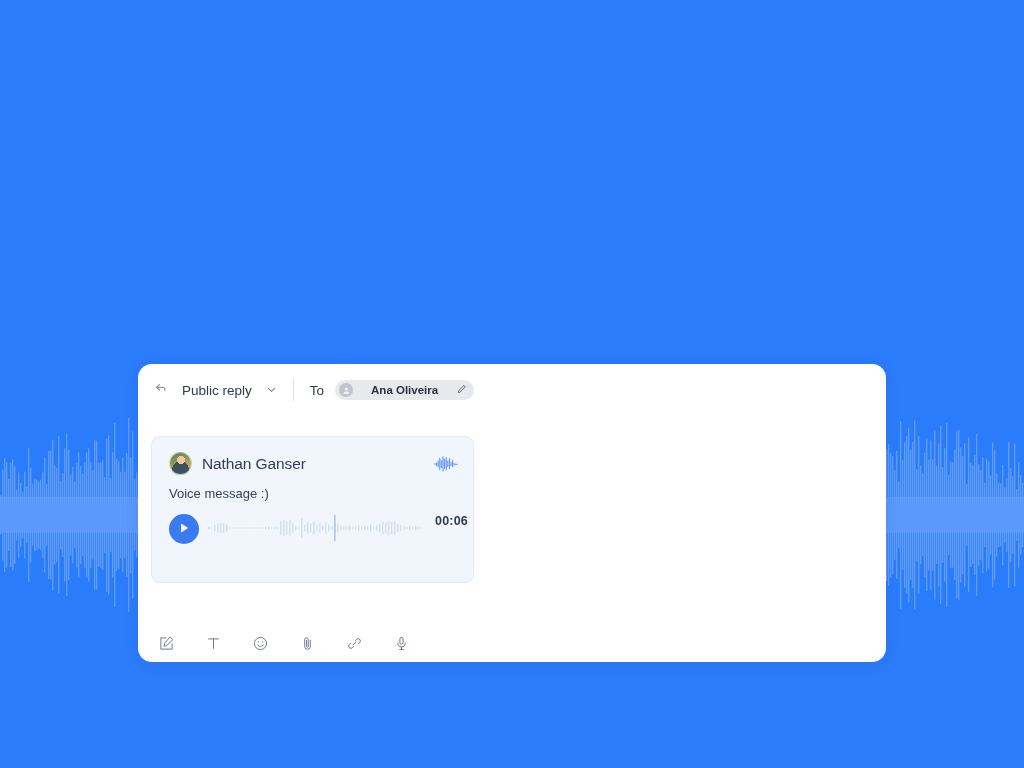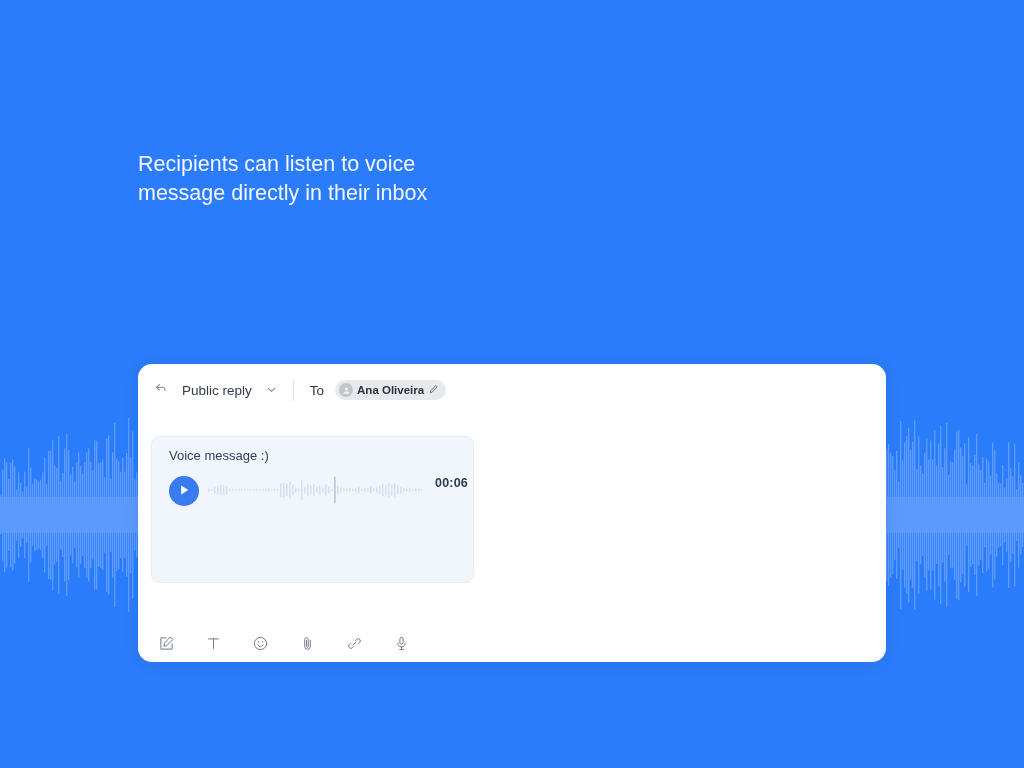--- a/index.html
+++ b/index.html
@@ -93,21 +93,21 @@
   }
   .to-label {
     font-size: 13.5px;
     color: #323B49;
     margin-right: 11px;
     text-align: center;
   }
   .recipient-pill {
     display: inline-flex;
     align-items: center;
-    gap: 4px;
+    gap: 18px;
     background: #E8E9EC;
     border-radius: 11px;
     height: 20px;
     padding: 0 7px 0 4px;
     cursor: pointer;
   }
   .recipient-avatar {
     width: 14px;
     height: 14px;
     border-radius: 50%;
@@ -733,21 +733,20 @@
     <rect x="1012" y="476.2" width="1.35" height="77.6" fill="#5E9BFC"></rect>
     <rect x="1014" y="443.5" width="1.35" height="143.0" fill="#5E9BFC"></rect>
     <rect x="1016" y="489.2" width="1.35" height="51.7" fill="#5E9BFC"></rect>
     <rect x="1018" y="462.4" width="1.35" height="105.2" fill="#5E9BFC"></rect>
     <rect x="1020" y="475.2" width="1.35" height="79.5" fill="#5E9BFC"></rect>
     <rect x="1022" y="482.8" width="1.35" height="64.3" fill="#5E9BFC"></rect>
     <rect x="0" y="497" width="1024" height="36" fill="#5E9BFC" opacity="0.85"></rect>
   </svg>
 
 <div class="hero">
-  <p class="hero-sub">Recipients can listen to voice message directly in their inbox</p>
 </div>
 
 <div class="composer">
 
   <div class="composer-header">
 
     <div class="reply-mode">
       <span>
         <svg width="14" height="14" viewBox="0 0 16 16" fill="none">
           <path d="M6.2 4.2 3 7.2l3.2 3" stroke="#7A8597" stroke-width="1.25" stroke-linecap="round" stroke-linejoin="round"></path>
@@ -778,20 +777,31 @@
         <svg width="11" height="11" viewBox="0 0 14 14" fill="none">
           <path d="M10.3 2.2 11.8 3.7 5.1 10.4 3 11l0.6-2.1z" stroke="#4A5260" stroke-width="1.05" stroke-linejoin="round" stroke-linecap="round"></path>
         </svg>
       </span>
     </div>
   </div>
 </div>
 
 <div class="voice-card">
 
+  <div class="vc-top">
+    <div class="vc-avatar"></div>
+    <span class="vc-name">Nathan Ganser</span>
+    <span class="vc-wave-badge">
+      <svg width="24" height="18" viewBox="0 0 24 18" fill="none" stroke="#5B8EF0" stroke-width="1.05" stroke-linecap="round">
+        <path d="M1 9.4v-0.8M2.6 8v2.8M4.2 6.1v5.6M5.8 3.2v11.4M7.4 5.4v7M9 1.5v14.6
+                 M10.6 4.2v9.2M12.2 2.4v12.6M13.8 6v5.4M15.4 3.6v10M17 7.2v3.2
+                 M18.6 5.6v6.2M20.2 8.2v1.8M21.8 9v0.6M23 9.2v0.3"></path>
+      </svg>
+    </span>
+  </div>
 
   <div class="vc-text">Voice message :)</div>
 
   <div class="vc-player">
     <button class="play-btn">
       <span>
         <svg width="11" height="12" viewBox="0 0 11 12" fill="#FFFFFF">
           <path d="M2.2 1.4 9.2 6l-7 4.6z"></path>
         </svg>
       </span>

